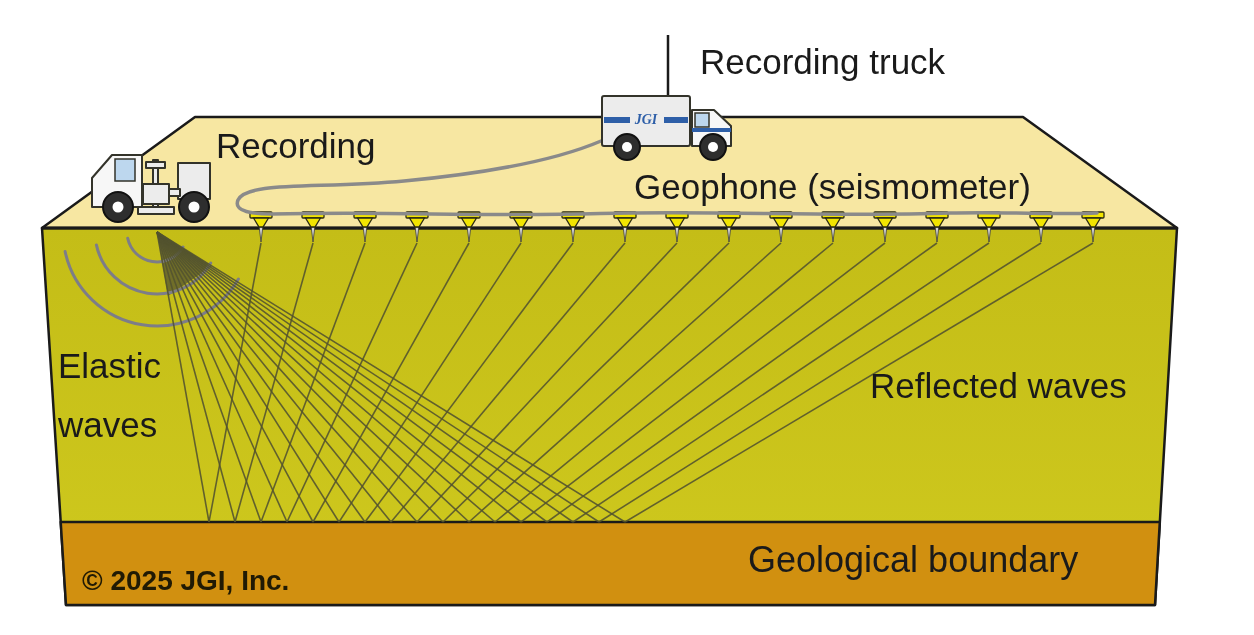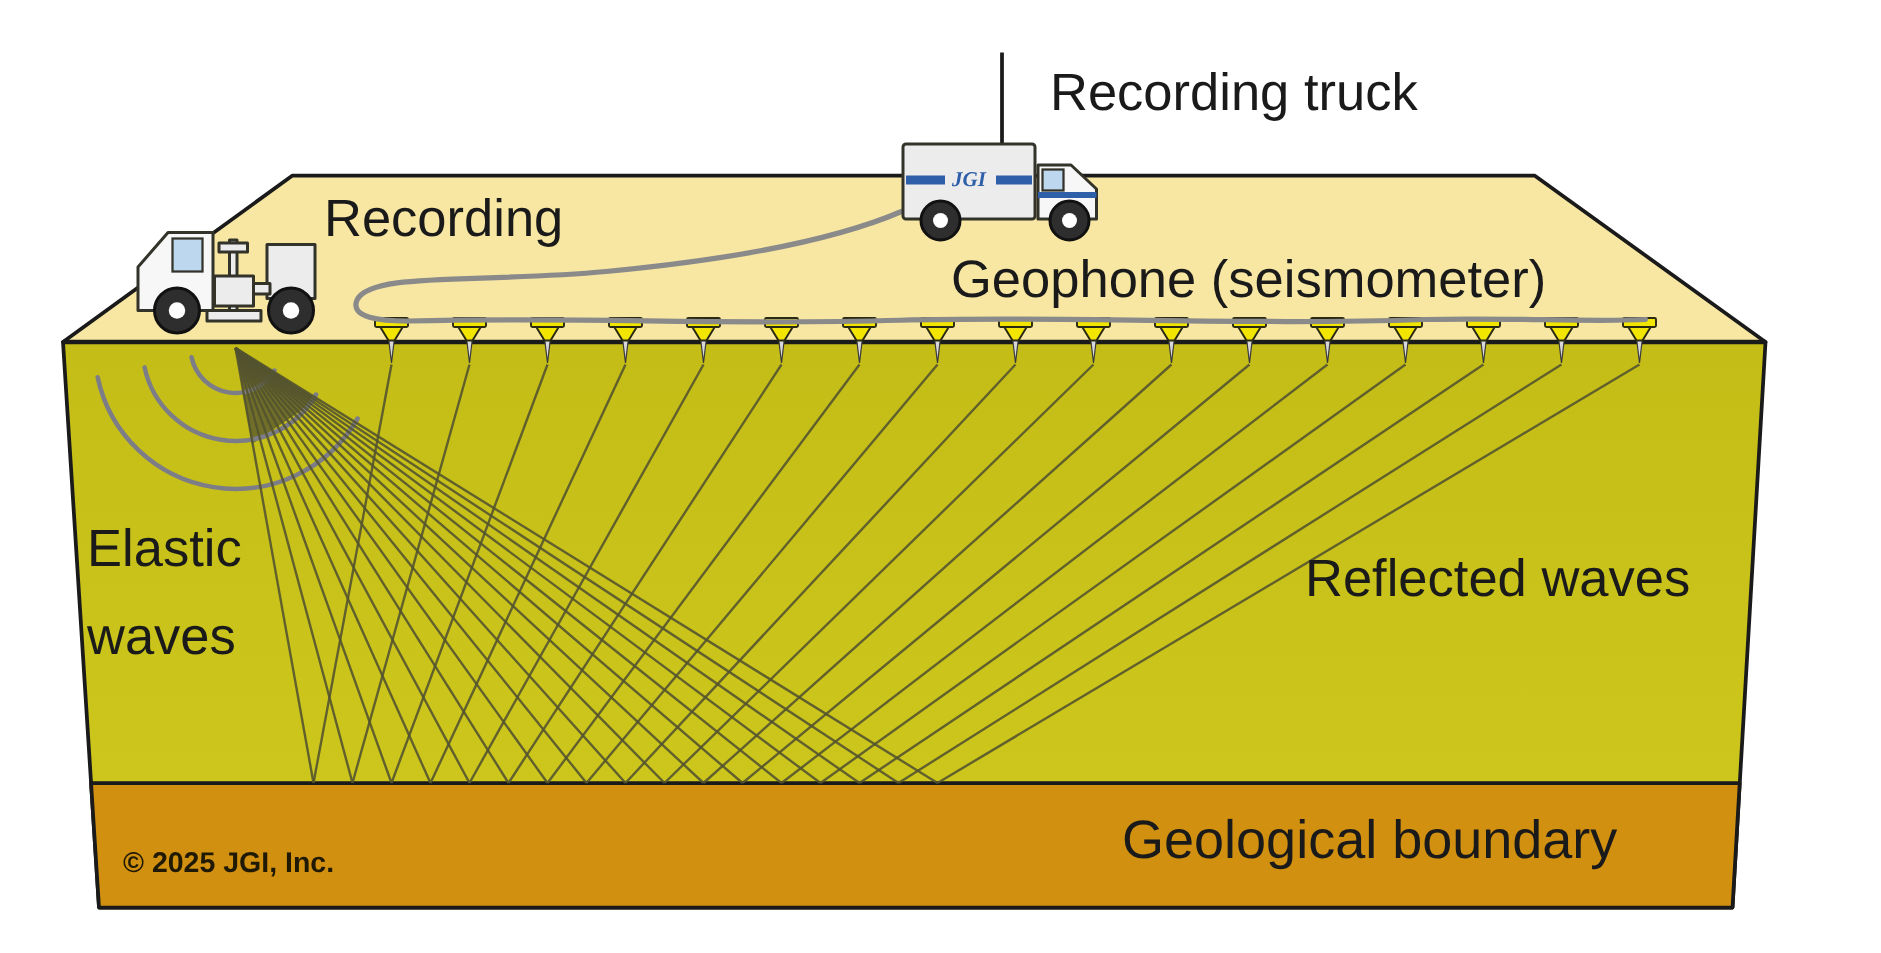--- a/index.html
+++ b/index.html
@@ -16,21 +16,21 @@
   .truck-body{fill:#ececec;stroke:#33332a;stroke-width:2;stroke-linejoin:round;}
   .truck-cab{fill:#f7f7f7;stroke:#33332a;stroke-width:2;stroke-linejoin:round;}
   .truck-window{fill:var(--window-blue);stroke:#33332a;stroke-width:1.5;}
   .truck-stripe{fill:var(--truck-blue);}
   .wheel{fill:#2e2e2e;stroke:#111;stroke-width:2;}
   .hub{fill:#ffffff;}
   .antenna{stroke:var(--outline);stroke-width:2.5;}
   .lbl{position:absolute;white-space:nowrap;line-height:1.15;}
   .lbl-big{font-size:35px;}
   .lbl-two-line{white-space:pre-line;line-height:59px;}
-  .lbl-copyright{font-size:19px;font-weight:bold;color:#201a04;}
+  .lbl-copyright{font-size:28px;font-weight:bold;color:#201a04;}
 </style>
 </head>
 <body>
 
 <div id="stage">
 
   <svg id="diagram-svg" width="1254" height="635" viewBox="0 0 1254 635">
     <defs>
       <linearGradient id="groundGrad" x1="0" y1="0" x2="0" y2="1">
         <stop offset="0" stop-color="#C4BD17"></stop>

